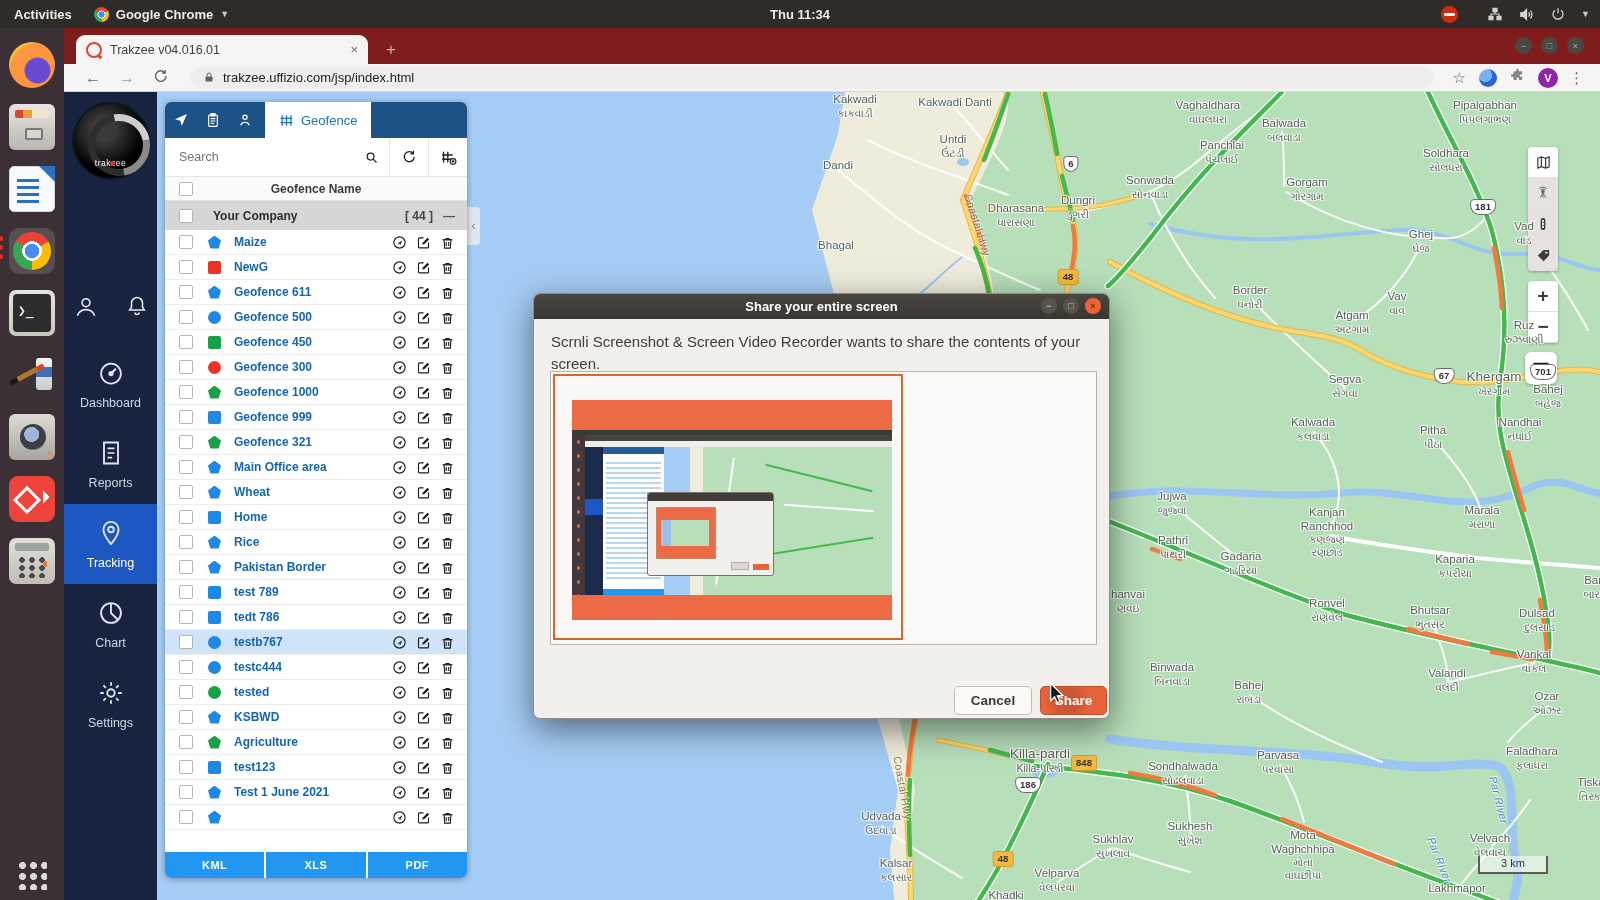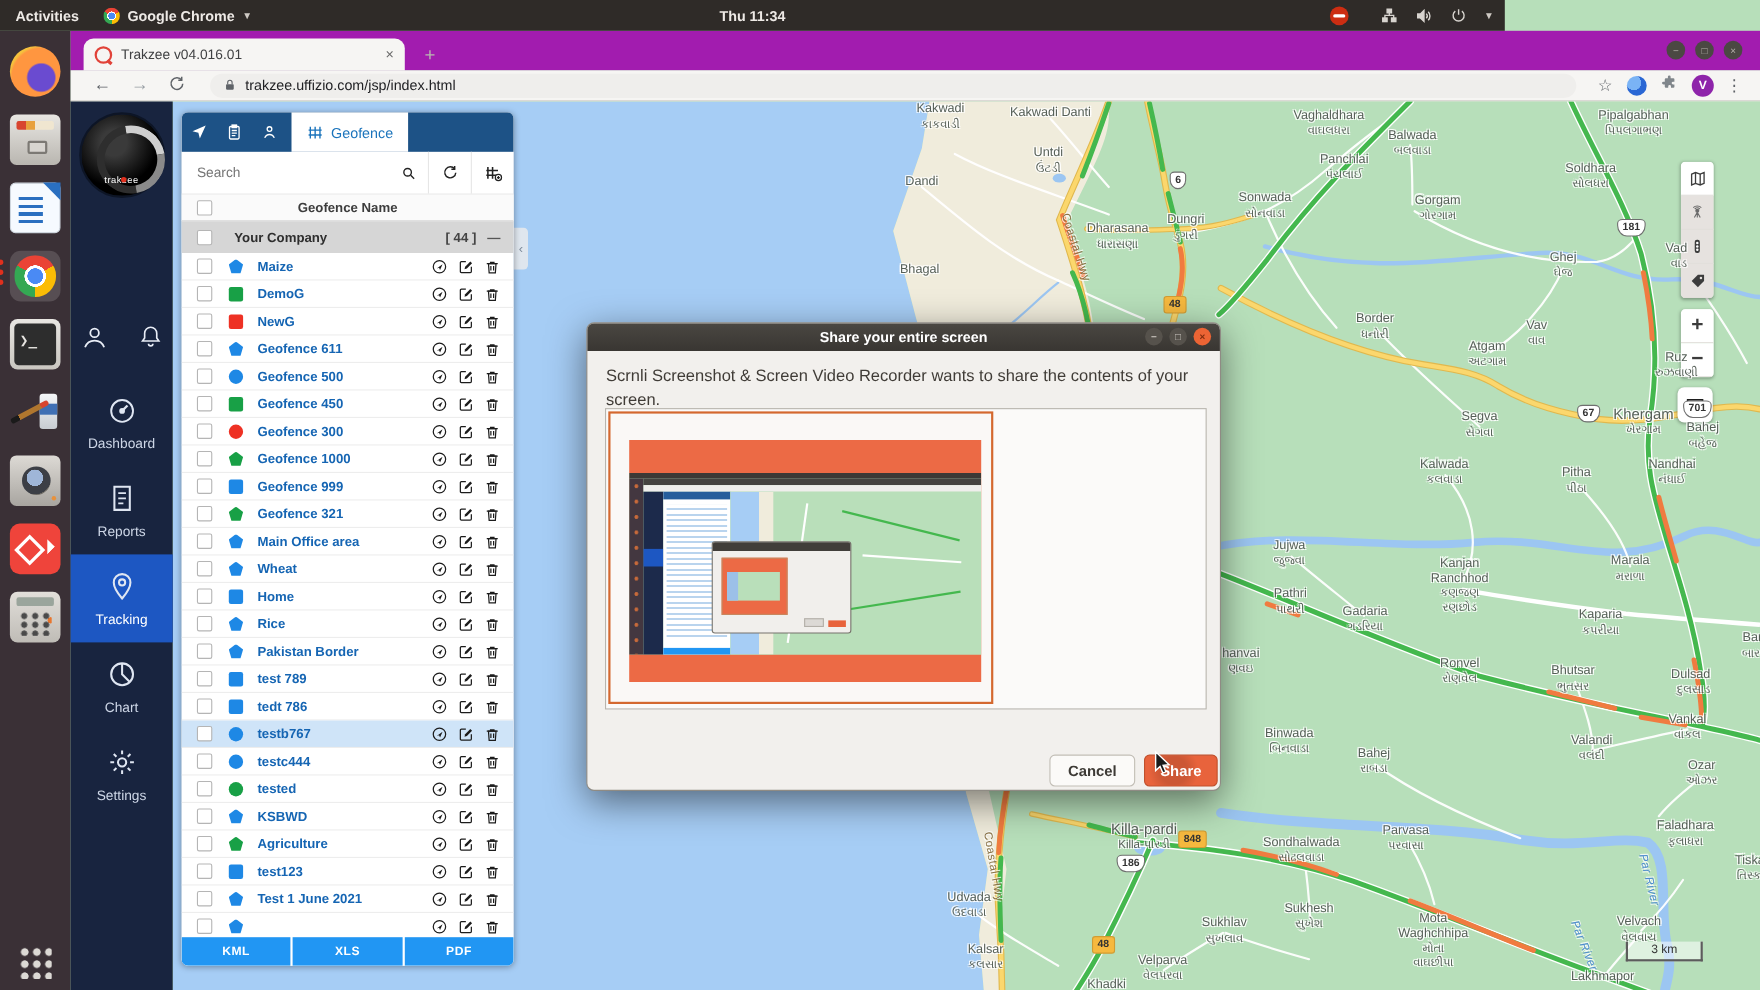--- a/index.html
+++ b/index.html
@@ -1,20 +1,20 @@
 <!DOCTYPE html>
 <html><head>
 <meta charset="utf-8">
 <style>
   html,body{margin:0;padding:0;background:#222;}
   #stage{position:relative;width:1600px;height:900px;overflow:hidden;
          font-family:"Liberation Sans",sans-serif;background:#b7dfba;}
 
   
-  .topbar{position:absolute;left:0;top:0;width:1368px;height:28px;background:#2f2b28;
+  .topbar{position:absolute;left:0;top:0;width:1600px;height:28px;background:#2f2b28;
           color:#eeeae6;z-index:60;font-size:13px;font-weight:700;}
   .tb-left{position:absolute;left:14px;top:0;height:28px;display:flex;gap:22px;align-items:center;}
   .tb-app{display:flex;align-items:center;gap:7px;}
   .chrome-mini{width:15px;height:15px;border-radius:50%;
      background:radial-gradient(circle at 50% 50%, #4a8af4 0 29%, #fff 30% 38%, transparent 39%),
      conic-gradient(from -60deg,#ea4335 0 120deg,#fbbc05 120deg 240deg,#34a853 240deg 360deg);}
   .tb-caret{font-size:9px;color:#cfcac4;}
   .tb-clock{position:absolute;left:50%;top:0;transform:translateX(-50%);height:28px;display:flex;align-items:center;}
   .tb-right{position:absolute;right:10px;top:0;height:28px;display:flex;gap:15px;align-items:center;}
   .dnd{width:17px;height:17px;border-radius:50%;background:#cc2d12;position:relative;margin-right:14px;}
@@ -58,21 +58,21 @@
   .dk-ad::after{content:"";position:absolute;right:7px;top:16px;width:10px;height:10px;background:#fff;transform:rotate(45deg);clip-path:polygon(0 0,100% 0,100% 100%);}
   .dk-calc{background:linear-gradient(#e2dfda,#bfbcb6);border-radius:7px;}
   .dk-calc::before{content:"";position:absolute;left:6px;top:5px;right:6px;height:8px;background:#9aa59c;border-radius:2px;}
   .dk-calc::after{content:"";position:absolute;left:8px;top:18px;width:30px;height:22px;
      background:radial-gradient(circle,#4a4a4a 2.6px,transparent 3px) 0 0/10px 8px,
                 radial-gradient(circle,#e8762e 2.6px,transparent 3px) 24px 4px/10px 8px no-repeat;}
   .dk-apps{margin-top:auto;margin-bottom:10px;width:30px;height:30px;flex:0 0 30px;
      background:radial-gradient(circle,#dcd9d5 3.2px,transparent 3.8px) 0 0/11px 11px;border-radius:0;}
 
   
-  .tabstrip{position:absolute;left:64px;top:28px;right:0;height:36px;background:#a21caf;z-index:54;}
+  .tabstrip{position:absolute;left:64px;top:28px;right:0;height:36px;background:#7f1d1d;z-index:54;}
   .tab{position:absolute;left:12px;top:7px;width:292px;height:29px;background:#f6f5f3;border-radius:9px 9px 0 0;
        display:flex;align-items:center;padding:0 10px;box-sizing:border-box;gap:8px;}
   .favicon{width:12px;height:12px;border:2.5px solid #e14238;border-radius:50%;position:relative;}
   .favicon::after{content:"";position:absolute;right:-2px;bottom:-2px;width:5px;height:3px;background:#e14238;transform:rotate(40deg);}
   .tab-title{font-size:12.5px;color:#3f4042;flex:1;white-space:nowrap;overflow:hidden;}
   .tab-close{color:#6a6a6a;font-size:13px;}
   .newtab{position:absolute;left:322px;top:12px;color:#b9b6b1;font-size:17px;}
   .winbtns{position:absolute;right:16px;top:9px;display:flex;gap:9px;}
   .winbtns span{width:17px;height:17px;border-radius:50%;background:#4b4843;color:#b5b1ab;font-size:9px;
        display:flex;align-items:center;justify-content:center;}
@@ -319,21 +319,21 @@
         <div class="mlabel" style="left: 859px; top: 123px;"><div class="en">Dharasana</div><div class="gu">ધારાસણા</div></div>
         <div class="mlabel" style="left: 921px; top: 115px;"><div class="en">Dungri</div><div class="gu">ડુંગરી</div></div>
         <div class="mlabel" style="left: 993px; top: 95px;"><div class="en">Sonwada</div><div class="gu">સોનવાડા</div></div>
         <div class="mlabel" style="left: 1051px; top: 20px;"><div class="en">Vaghaldhara</div><div class="gu">વાઘલધરા</div></div>
         <div class="mlabel" style="left: 1127px; top: 38px;"><div class="en">Balwada</div><div class="gu">બલવાડા</div></div>
         <div class="mlabel" style="left: 1065px; top: 60px;"><div class="en">Panchlai</div><div class="gu">પંચલાઈ</div></div>
         <div class="mlabel" style="left: 1126px; top: 97px; margin-left: 24px;"><div class="en">Gorgam</div><div class="gu">ગોરગામ</div></div>
         <div class="mlabel" style="left: 1328px; top: 20px;"><div class="en">Pipalgabhan</div><div class="gu">પિપલગાભણ</div></div>
         <div class="mlabel" style="left: 1289px; top: 68px;"><div class="en">Soldhara</div><div class="gu">સોલધરા</div></div>
         <div class="mlabel" style="left: 1264px; top: 149px;"><div class="en">Ghej</div><div class="gu">ઘેજ</div></div>
-        <div class="mlabel" style="left: 1367px; top: 141px; text-align: right;"><div class="en">Vad</div><div class="gu">વાડ</div></div>
+        <div class="mlabel" style="left: 1367px; top: 141px;"><div class="en">Vad</div><div class="gu">વાડ</div></div>
         <div class="mlabel" style="left: 1093px; top: 205px;"><div class="en">Border</div><div class="gu">ધનોરી</div></div>
         <div class="mlabel" style="left: 1195px; top: 230px;"><div class="en">Atgam</div><div class="gu">અટગામ</div></div>
         <div class="mlabel" style="left: 1240px; top: 211px;"><div class="en">Vav</div><div class="gu">વાવ</div></div>
         <div class="mlabel" style="left: 1188px; top: 294px;"><div class="en">Segva</div><div class="gu">સેગવા</div></div>
         <div class="mlabel big" style="left: 1337px; top: 291px;"><div class="en">Khergam</div><div class="gu">ખેરગામ</div></div>
         <div class="mlabel" style="left: 1156px; top: 337px;"><div class="en">Kalwada</div><div class="gu">કલવાડા</div></div>
         <div class="mlabel" style="left: 1276px; top: 345px;"><div class="en">Pitha</div><div class="gu">પીઠા</div></div>
         <div class="mlabel" style="left: 1363px; top: 337px;"><div class="en">Nandhai</div><div class="gu">નંધાઈ</div></div>
         <div class="mlabel" style="left: 1391px; top: 304px;"><div class="en">Bahej</div><div class="gu">બહેજ</div></div>
         <div class="mlabel" style="left: 1367px; top: 240px;"><div class="en">Ruz</div><div class="gu">રુઝવાણી</div></div>
@@ -507,45 +507,20 @@
       <span>
         <svg viewBox="0 0 24 24" fill="none" stroke="#1c1c1c" stroke-width="1.8">
                 <path d="M6.5 7.5h11L16.5 21h-9z"></path>
                 <path d="M4 7.5h16M9.5 7.5v-2h5v2M10 11v6.5M14 11v6.5"></path>
               </svg>
       </span>
     </span>
   </div>
         <div class="g-row">
     <span class="cb"></span>
-    <span class="shape square" style="background: rgb(24, 160, 70);"></span>
-    <span class="g-name">DemoG</span>
-    <span class="acts">
-      <span>
-        <svg viewBox="0 0 24 24" fill="none" stroke="#1c1c1c" stroke-width="1.8">
-                <circle cx="12" cy="12" r="9"></circle>
-                <path d="M8 14.5l8.5-6.2-3.6 8.4-1.5-3.4z" fill="#1c1c1c" stroke="none"></path>
-              </svg>
-      </span>
-      <span>
-        <svg viewBox="0 0 24 24" fill="none" stroke="#1c1c1c" stroke-width="1.8">
-                <path d="M20 12v7a1.5 1.5 0 0 1-1.5 1.5h-13A1.5 1.5 0 0 1 4 19V6a1.5 1.5 0 0 1 1.5-1.5H12"></path>
-                <path d="M10 15.5l1-3.5 7.5-7.5 2.5 2.5-7.5 7.5z" fill="#1c1c1c" stroke="none"></path>
-              </svg>
-      </span>
-      <span>
-        <svg viewBox="0 0 24 24" fill="none" stroke="#1c1c1c" stroke-width="1.8">
-                <path d="M6.5 7.5h11L16.5 21h-9z"></path>
-                <path d="M4 7.5h16M9.5 7.5v-2h5v2M10 11v6.5M14 11v6.5"></path>
-              </svg>
-      </span>
-    </span>
-  </div>
-        <div class="g-row">
-    <span class="cb"></span>
     <span class="shape square" style="background: rgb(238, 49, 36);"></span>
     <span class="g-name">NewG</span>
     <span class="acts">
       <span>
         <svg viewBox="0 0 24 24" fill="none" stroke="#1c1c1c" stroke-width="1.8">
                 <circle cx="12" cy="12" r="9"></circle>
                 <path d="M8 14.5l8.5-6.2-3.6 8.4-1.5-3.4z" fill="#1c1c1c" stroke="none"></path>
               </svg>
       </span>
       <span>

